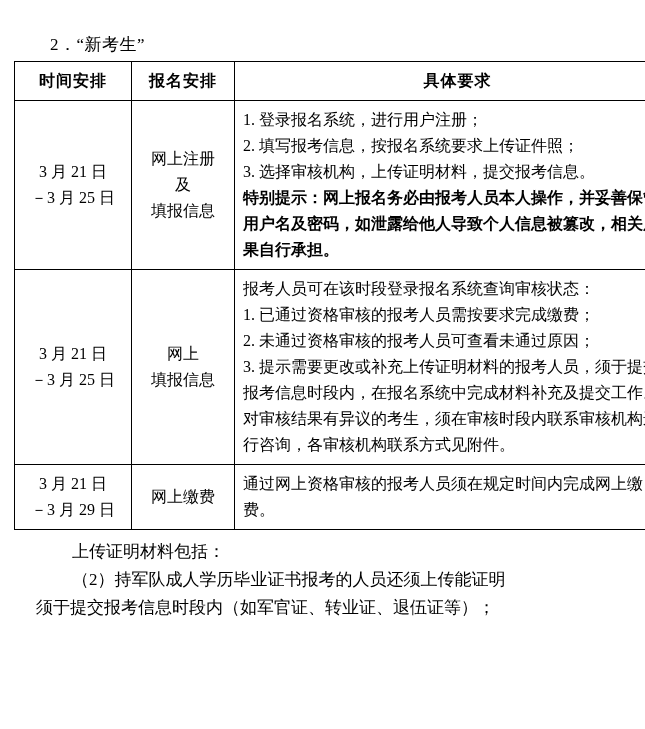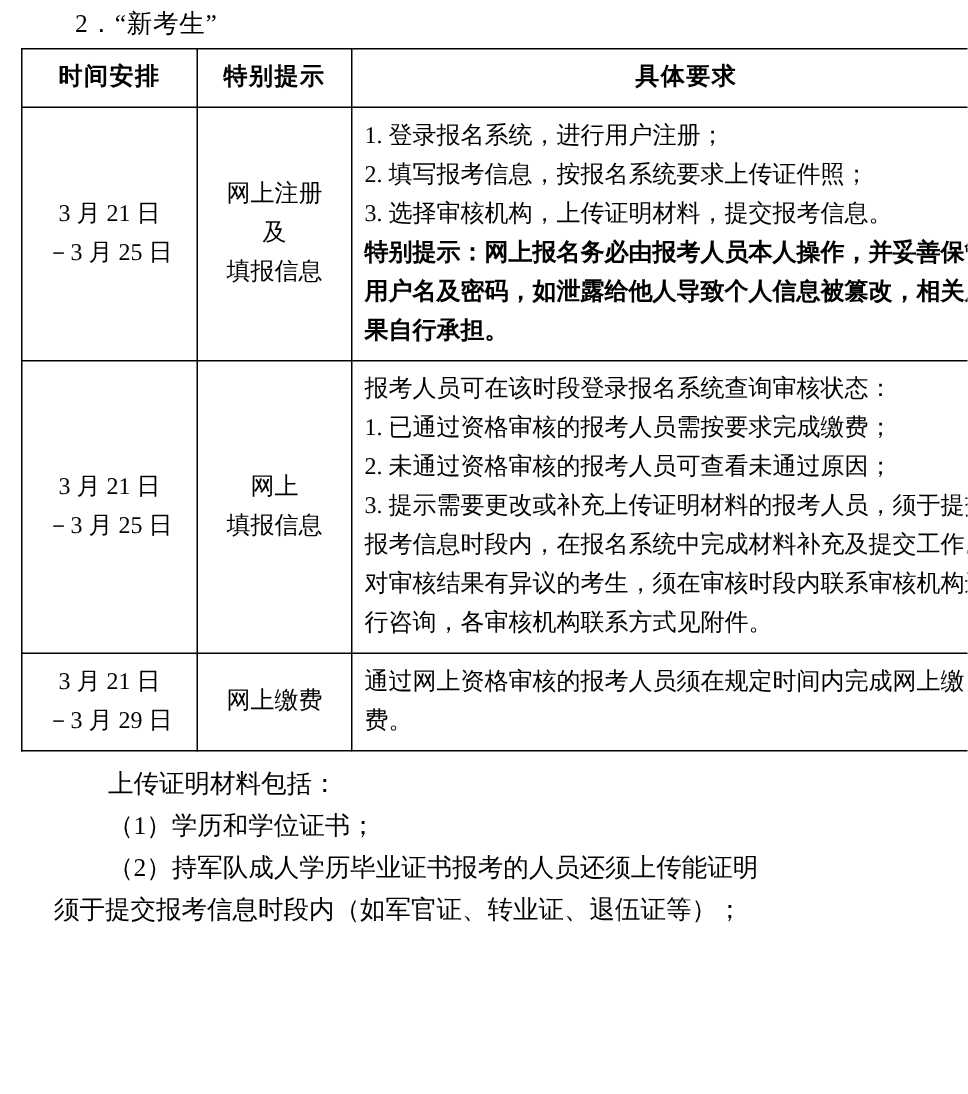--- a/index.html
+++ b/index.html
@@ -19,20 +19,21 @@
     width: 645px;
     height: 729px;
     box-sizing: border-box;
     padding: 0 14px;
   }
   .section-heading {
     font-size: 17px;
     line-height: 20px;
     padding: 6px 0 6px 36px;
     letter-spacing: 0.5px;
+    margin-top: 29px;
   }
   table.req-table {
     border-collapse: collapse;
     width: 617px;
     table-layout: fixed;
     border: 1px solid #000;
   }
   table.req-table td, table.req-table th {
     border: 1px solid #000;
     padding: 6px 8px;
@@ -76,21 +77,21 @@
 <body>
 
 <div class="page">
 
   <div class="section-heading">2．“新考生”</div>
 
   <table class="req-table">
     <thead>
       <tr>
         <th class="col-time">时间安排</th>
-        <th class="col-arr">特别提示</th>
+        <th class="col-arr">报名安排</th>
         <th class="col-req">具体要求</th>
       </tr>
     </thead>
     <tbody>
 
       <tr>
         <td class="cell-time">
           <span class="req-line">3 月 21 日</span>
           <span class="req-line">－3 月 25 日</span>
         </td>
@@ -135,18 +136,17 @@
         <td class="cell-req">
           <span class="req-line">通过网上资格审核的报考人员须在规定时间内完成网上缴费。</span>
         </td>
       </tr>
 
     </tbody>
   </table>
 
   <div class="after-list">
     <div class="indent2">上传证明材料包括：</div>
-    <div class="indent2">（1）学历和学位证书；</div>
     <div class="indent2">（2）持军队成人学历毕业证书报考的人员还须上传能证明</div>
     <div class="noindent">须于提交报考信息时段内（如军官证、转业证、退伍证等）；</div>
   </div>
 
 </div>
 
 </body></html>

